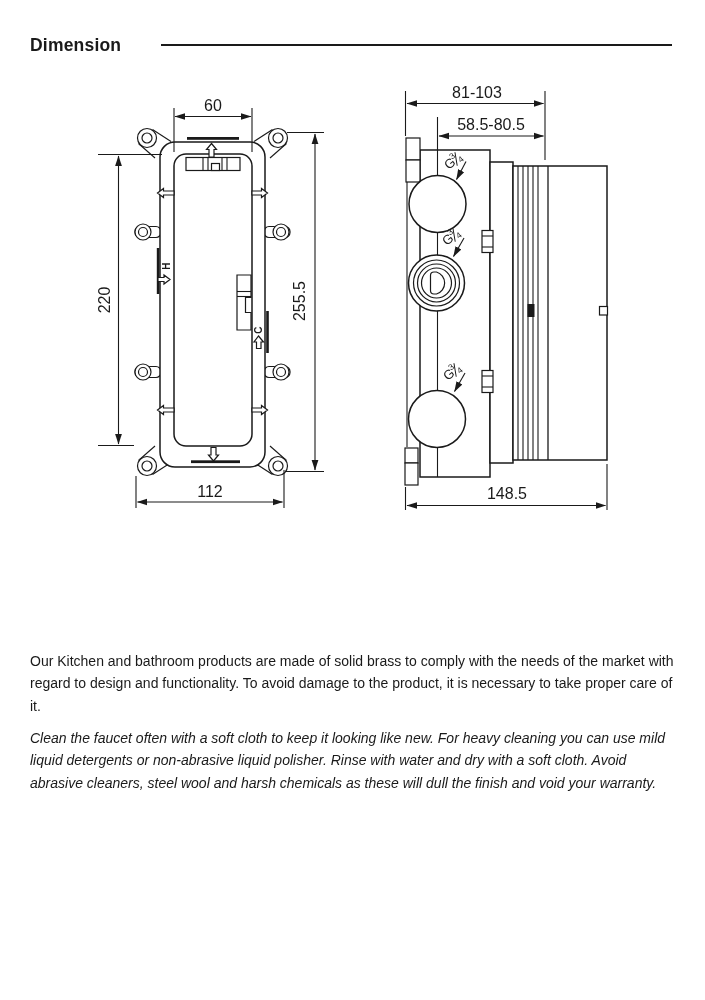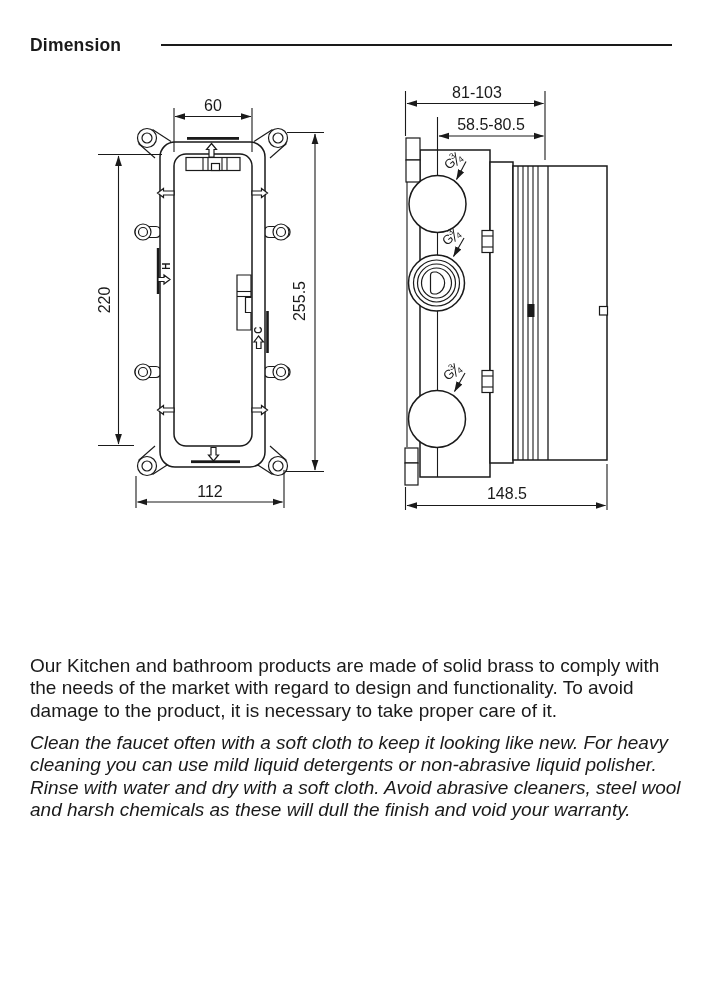--- a/index.html
+++ b/index.html
@@ -6,21 +6,21 @@
   .page{
     position:relative;width:705px;height:1000px;background:#fff;
     font-family:"Liberation Sans",sans-serif;color:#1a1a1a;overflow:hidden;
     margin:0 auto;
   }
   .sec-head{position:absolute;left:30px;right:33px;display:flex;align-items:flex-start;}
   .sec-head h2{margin:0;font-size:17.5px;font-weight:bold;white-space:nowrap;letter-spacing:.2px;}
   .sec-head .rule{flex:1;height:0;border-top:2px solid #1a1a1a;margin-left:40px;margin-top:9px;}
   #sec-dimension{top:35px;}
   #sec-cleaning{top:589px;}
-  .para{position:absolute;left:30px;width:652px;font-size:19px;line-height:22.3px;}
+  .para{position:absolute;left:30px;width:652px;font-size:14px;line-height:22.3px;}
   #para1{top:636px;}
   #para2{top:713px;font-style:italic;}
   svg{position:absolute;top:0;left:0;}
   
   .fw{fill:#fff;stroke:#1a1a1a;stroke-width:1.5;}
   .fw2{fill:#fff;stroke:#1a1a1a;stroke-width:1.2;}
   .ln{fill:none;stroke:#1a1a1a;stroke-width:1.3;}
   .ln2{fill:none;stroke:#1a1a1a;stroke-width:1.1;}
   .dim{fill:none;stroke:#1a1a1a;stroke-width:1.1;}
   .blk{fill:#1a1a1a;stroke:none;}

